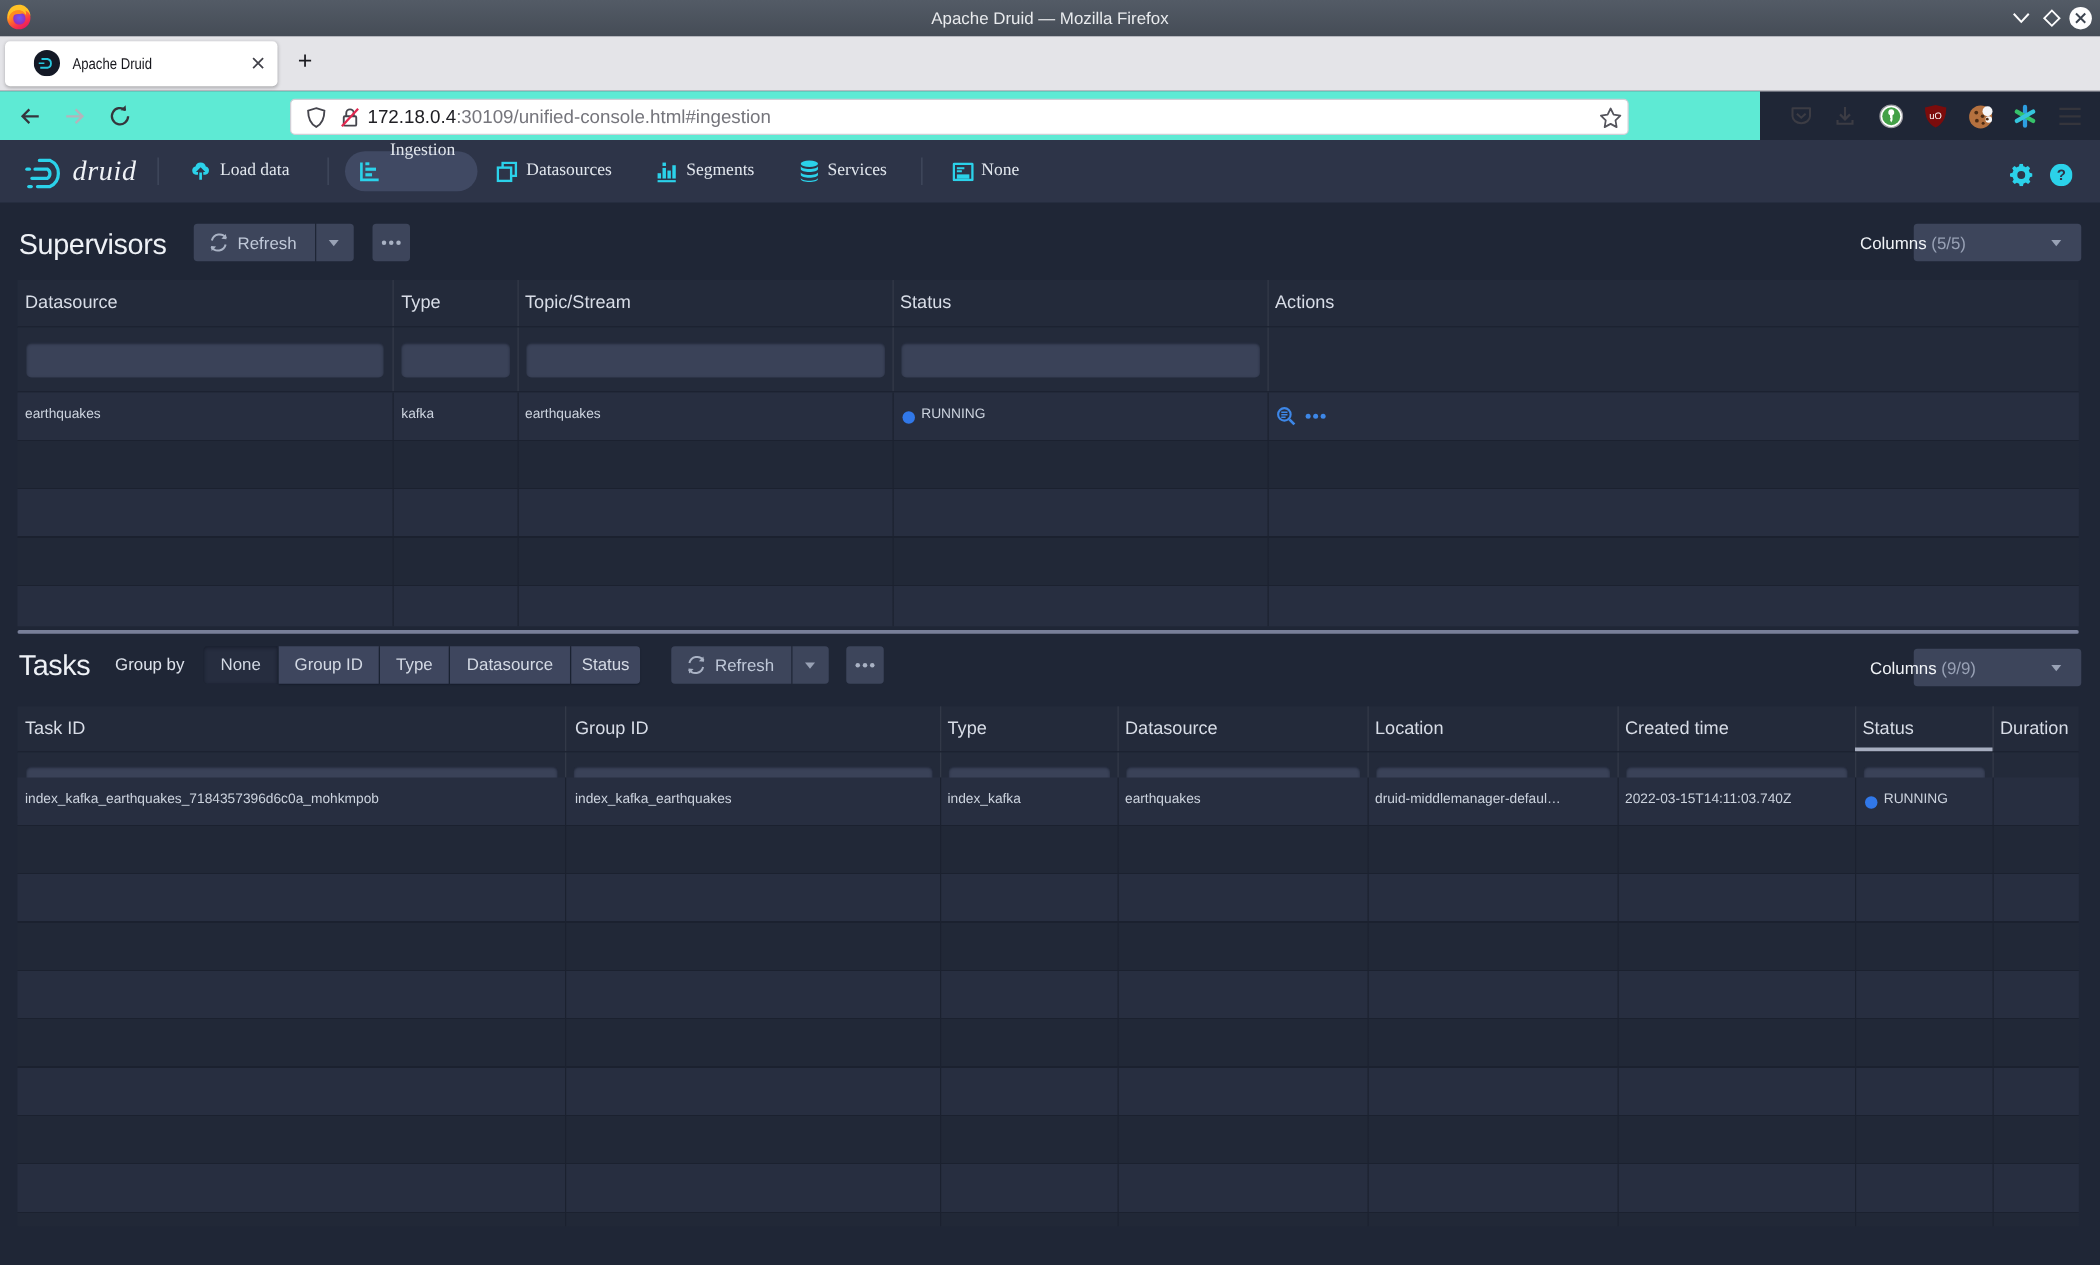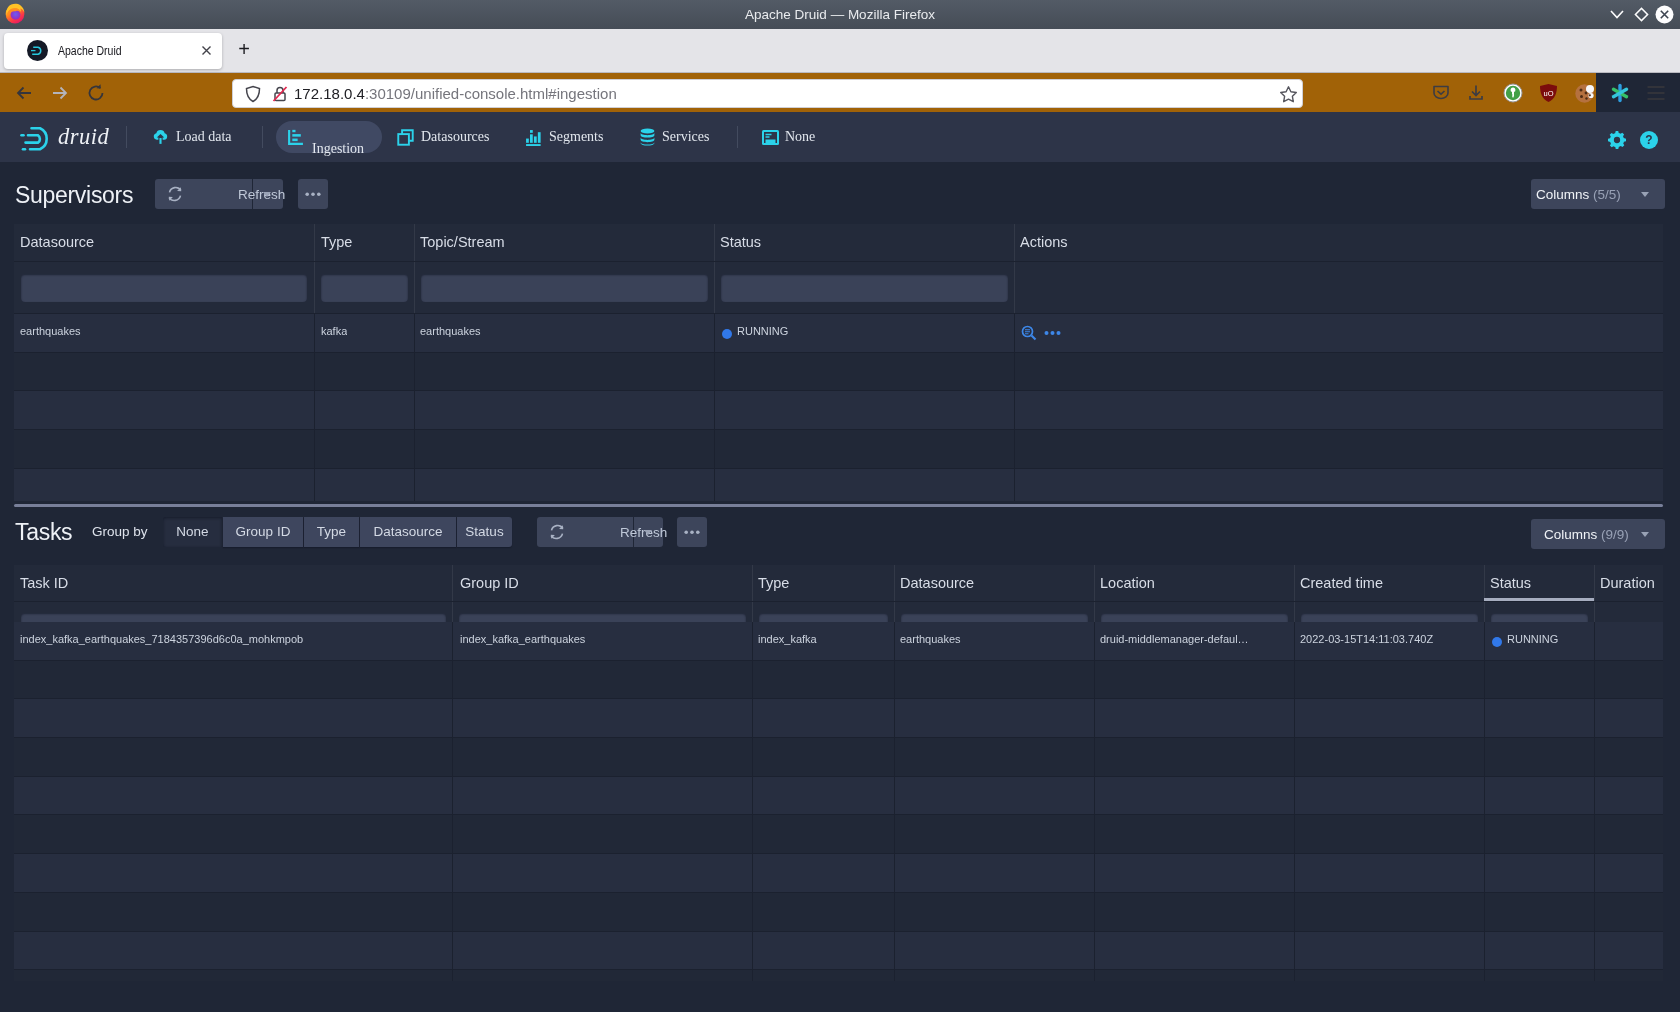--- a/index.html
+++ b/index.html
@@ -3,31 +3,31 @@
 <meta charset="utf-8">
 <style>
 html,body{margin:0;padding:0;width:1680px;height:1012px;overflow:hidden;background:#1f2636;font-family:"Liberation Sans",sans-serif;}
 .a{position:absolute;}
 #titlebar{left:0;top:0;width:1680px;height:29px;background:linear-gradient(#535b66,#454c56);}
 #titletext{left:0;top:0;width:100%;height:29px;line-height:29px;text-align:center;color:#e9ebee;font-size:13.5px;}
 #tabbar{left:0;top:29px;width:1680px;height:44px;background:#e4e4e8;border-bottom:1.5px solid #b9b9c0;box-sizing:border-box;}
 #tab{left:4px;top:32.5px;width:218px;height:36px;background:#fff;border-radius:4px;box-shadow:0 1px 3px rgba(0,0,0,.25);}
 #tabtitle{left:54px;top:0;height:36px;line-height:36px;color:#16161c;font-size:12.5px;transform:scaleX(.84);transform-origin:0 50%;display:inline-block;}
 #newtab{left:230px;top:34px;width:28px;height:32px;color:#1b1b20;font-size:20px;line-height:31px;text-align:center;}
-#toolbar{left:0;top:73px;width:1596px;height:39px;background:#a16207;}
+#toolbar{left:0;top:73px;width:1408px;height:39px;background:#5eead4;}
 #urlbar{left:232px;top:5.5px;width:1071px;height:29px;background:#fff;border:1px solid #cfcfd6;border-radius:4px;box-sizing:border-box;}
 #urltext{left:61px;top:0;height:27px;line-height:27px;font-size:15px;color:#75757c;white-space:nowrap;}
 #urltext b{color:#202025;font-weight:400;}
 #appheader{left:0;top:112px;width:1680px;height:50px;background:#2d3448;}
 .navitem{top:0;height:50px;line-height:50px;color:#e2e7ee;font-size:14px;font-family:Liberation Serif, serif;}
 .navsep{top:126px;width:1px;height:22px;background:#434b5f;}
 #pill{left:276px;top:121px;width:106px;height:32px;background:#404963;border-radius:16px;}
 .sectitle{color:#eef1f6;font-size:23px;letter-spacing:-0.3px;}
 .btn{background:#3d455b;border-radius:3px;}
-.btntext{color:#bfc8d8;font-size:13.5px;white-space:nowrap;margin-left:48px;}
+.btntext{color:#bfc8d8;font-size:13.5px;white-space:nowrap;}
 .caret{width:0;height:0;border-left:4.5px solid transparent;border-right:4.5px solid transparent;border-top:5.5px solid #99a2b5;}
 .th{color:#d8dde7;font-size:14.5px;white-space:nowrap;}
 .td{color:#ccd3de;font-size:11px;white-space:nowrap;overflow:hidden;}
 .finput{background:#3a4258;border-radius:4px;box-shadow:inset 0 1px 2px rgba(8,12,24,.55);height:28px;}
 .dot{width:10px;height:10px;border-radius:50%;background:#3178e9;}
 .gbtn{top:517px;height:30px;background:#3e465e;box-shadow:0 1px 1px rgba(10,15,30,.35);}
 .gbtn span{display:block;text-align:center;line-height:30px;color:#d3d9e4;font-size:13.5px;}
 </style>
 </head>
 <body>
@@ -165,21 +165,21 @@
 <div class="a navsep" style="left:262px"></div>
 <div class="a" id="pill"></div>
 <svg class="a" style="left:287px;top:129px" width="17" height="17" viewBox="0 0 16 16">
     <g fill="#2bd2ea">
       <path d="M1 1 h2 v12 h12 v2 H1 Z"></path>
       <rect x="5" y="9" width="5" height="2.4"></rect>
       <rect x="5" y="4.8" width="8" height="2.4"></rect>
       <rect x="5" y="0.8" width="3" height="2.2"></rect>
     </g>
   </svg>
-<span class="a navitem" style="left:312px;top:124px">Ingestion</span>
+<span class="a navitem" style="left:312px;top:96px">Ingestion</span>
 <svg class="a" style="left:397px;top:129px" width="17" height="17" viewBox="0 0 16 16">
     <g fill="none" stroke="#2bd2ea" stroke-width="1.8">
       <rect x="1.2" y="4.8" width="10" height="10"></rect>
       <path d="M4.8 4.8 V1.2 H14.8 V11 H11.4"></path>
     </g>
   </svg>
 <span class="a navitem" style="left:421px;top:112px">Datasources</span>
 <svg class="a" style="left:525px;top:129px" width="17" height="17" viewBox="0 0 16 16">
     <g fill="#2bd2ea">
       <rect x="1" y="9" width="2.6" height="4"></rect>

